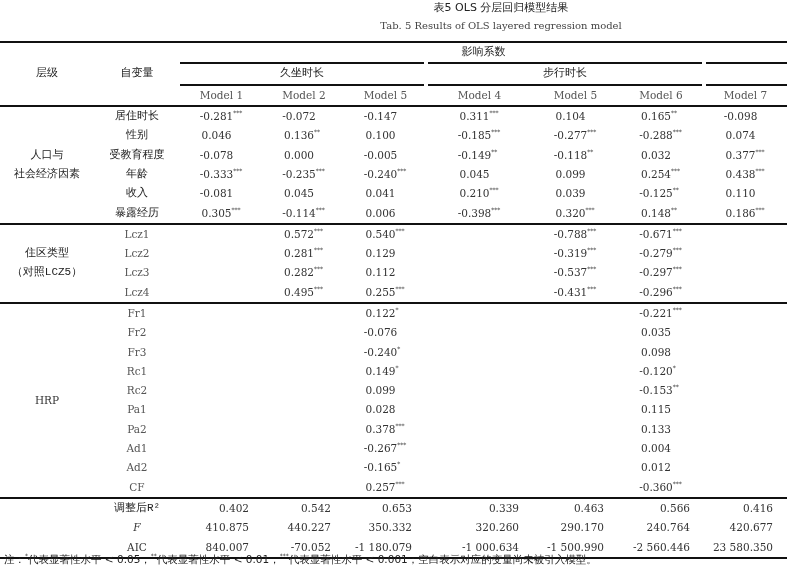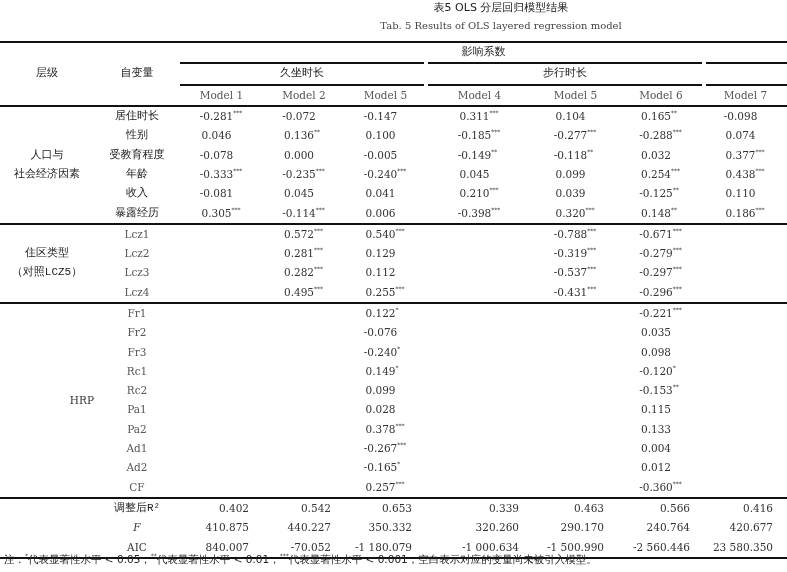--- a/index.html
+++ b/index.html
@@ -182,21 +182,21 @@
         <td class="num" style="color: rgb(85, 85, 85); border-bottom: 2px solid rgb(17, 17, 17);">Lcz4</td>
         <td class="num" style="border-bottom: 2px solid rgb(17, 17, 17);"><span></span><sup style="display: inline-block; width: 10px; text-align: left;"></sup></td>
         <td class="num" style="border-bottom: 2px solid rgb(17, 17, 17);"><span>0.495</span><sup style="display: inline-block; width: 10px; text-align: left;">***</sup></td>
         <td class="num" style="border-bottom: 2px solid rgb(17, 17, 17);"><span>0.255</span><sup style="display: inline-block; width: 10px; text-align: left;">***</sup></td>
         <td class="num" style="border-bottom: 2px solid rgb(17, 17, 17);"><span></span><sup style="display: inline-block; width: 10px; text-align: left;"></sup></td>
         <td class="num" style="border-bottom: 2px solid rgb(17, 17, 17);"><span>-0.431</span><sup style="display: inline-block; width: 10px; text-align: left;">***</sup></td>
         <td class="num" style="border-bottom: 2px solid rgb(17, 17, 17);"><span>-0.296</span><sup style="display: inline-block; width: 10px; text-align: left;">***</sup></td>
         <td class="num" style="border-bottom: 2px solid rgb(17, 17, 17);"><span></span><sup style="display: inline-block; width: 10px; text-align: left;"></sup></td>
       </tr>
       <tr>
-        <td rowspan="10" class="num group-cell" style="border-bottom: 2px solid rgb(17, 17, 17); text-align: right;">
+        <td rowspan="10" class="num group-cell" style="border-bottom: 2px solid rgb(17, 17, 17);">
           <div>HRP</div>
         </td>
         <td class="num" style="color: rgb(85, 85, 85);">Fr1</td>
         <td class="num"><span></span><sup style="display: inline-block; width: 10px; text-align: left;"></sup></td>
         <td class="num"><span></span><sup style="display: inline-block; width: 10px; text-align: left;"></sup></td>
         <td class="num"><span>0.122</span><sup style="display: inline-block; width: 10px; text-align: left;">*</sup></td>
         <td class="num"><span></span><sup style="display: inline-block; width: 10px; text-align: left;"></sup></td>
         <td class="num"><span></span><sup style="display: inline-block; width: 10px; text-align: left;"></sup></td>
         <td class="num"><span>-0.221</span><sup style="display: inline-block; width: 10px; text-align: left;">***</sup></td>
         <td class="num"><span></span><sup style="display: inline-block; width: 10px; text-align: left;"></sup></td>

